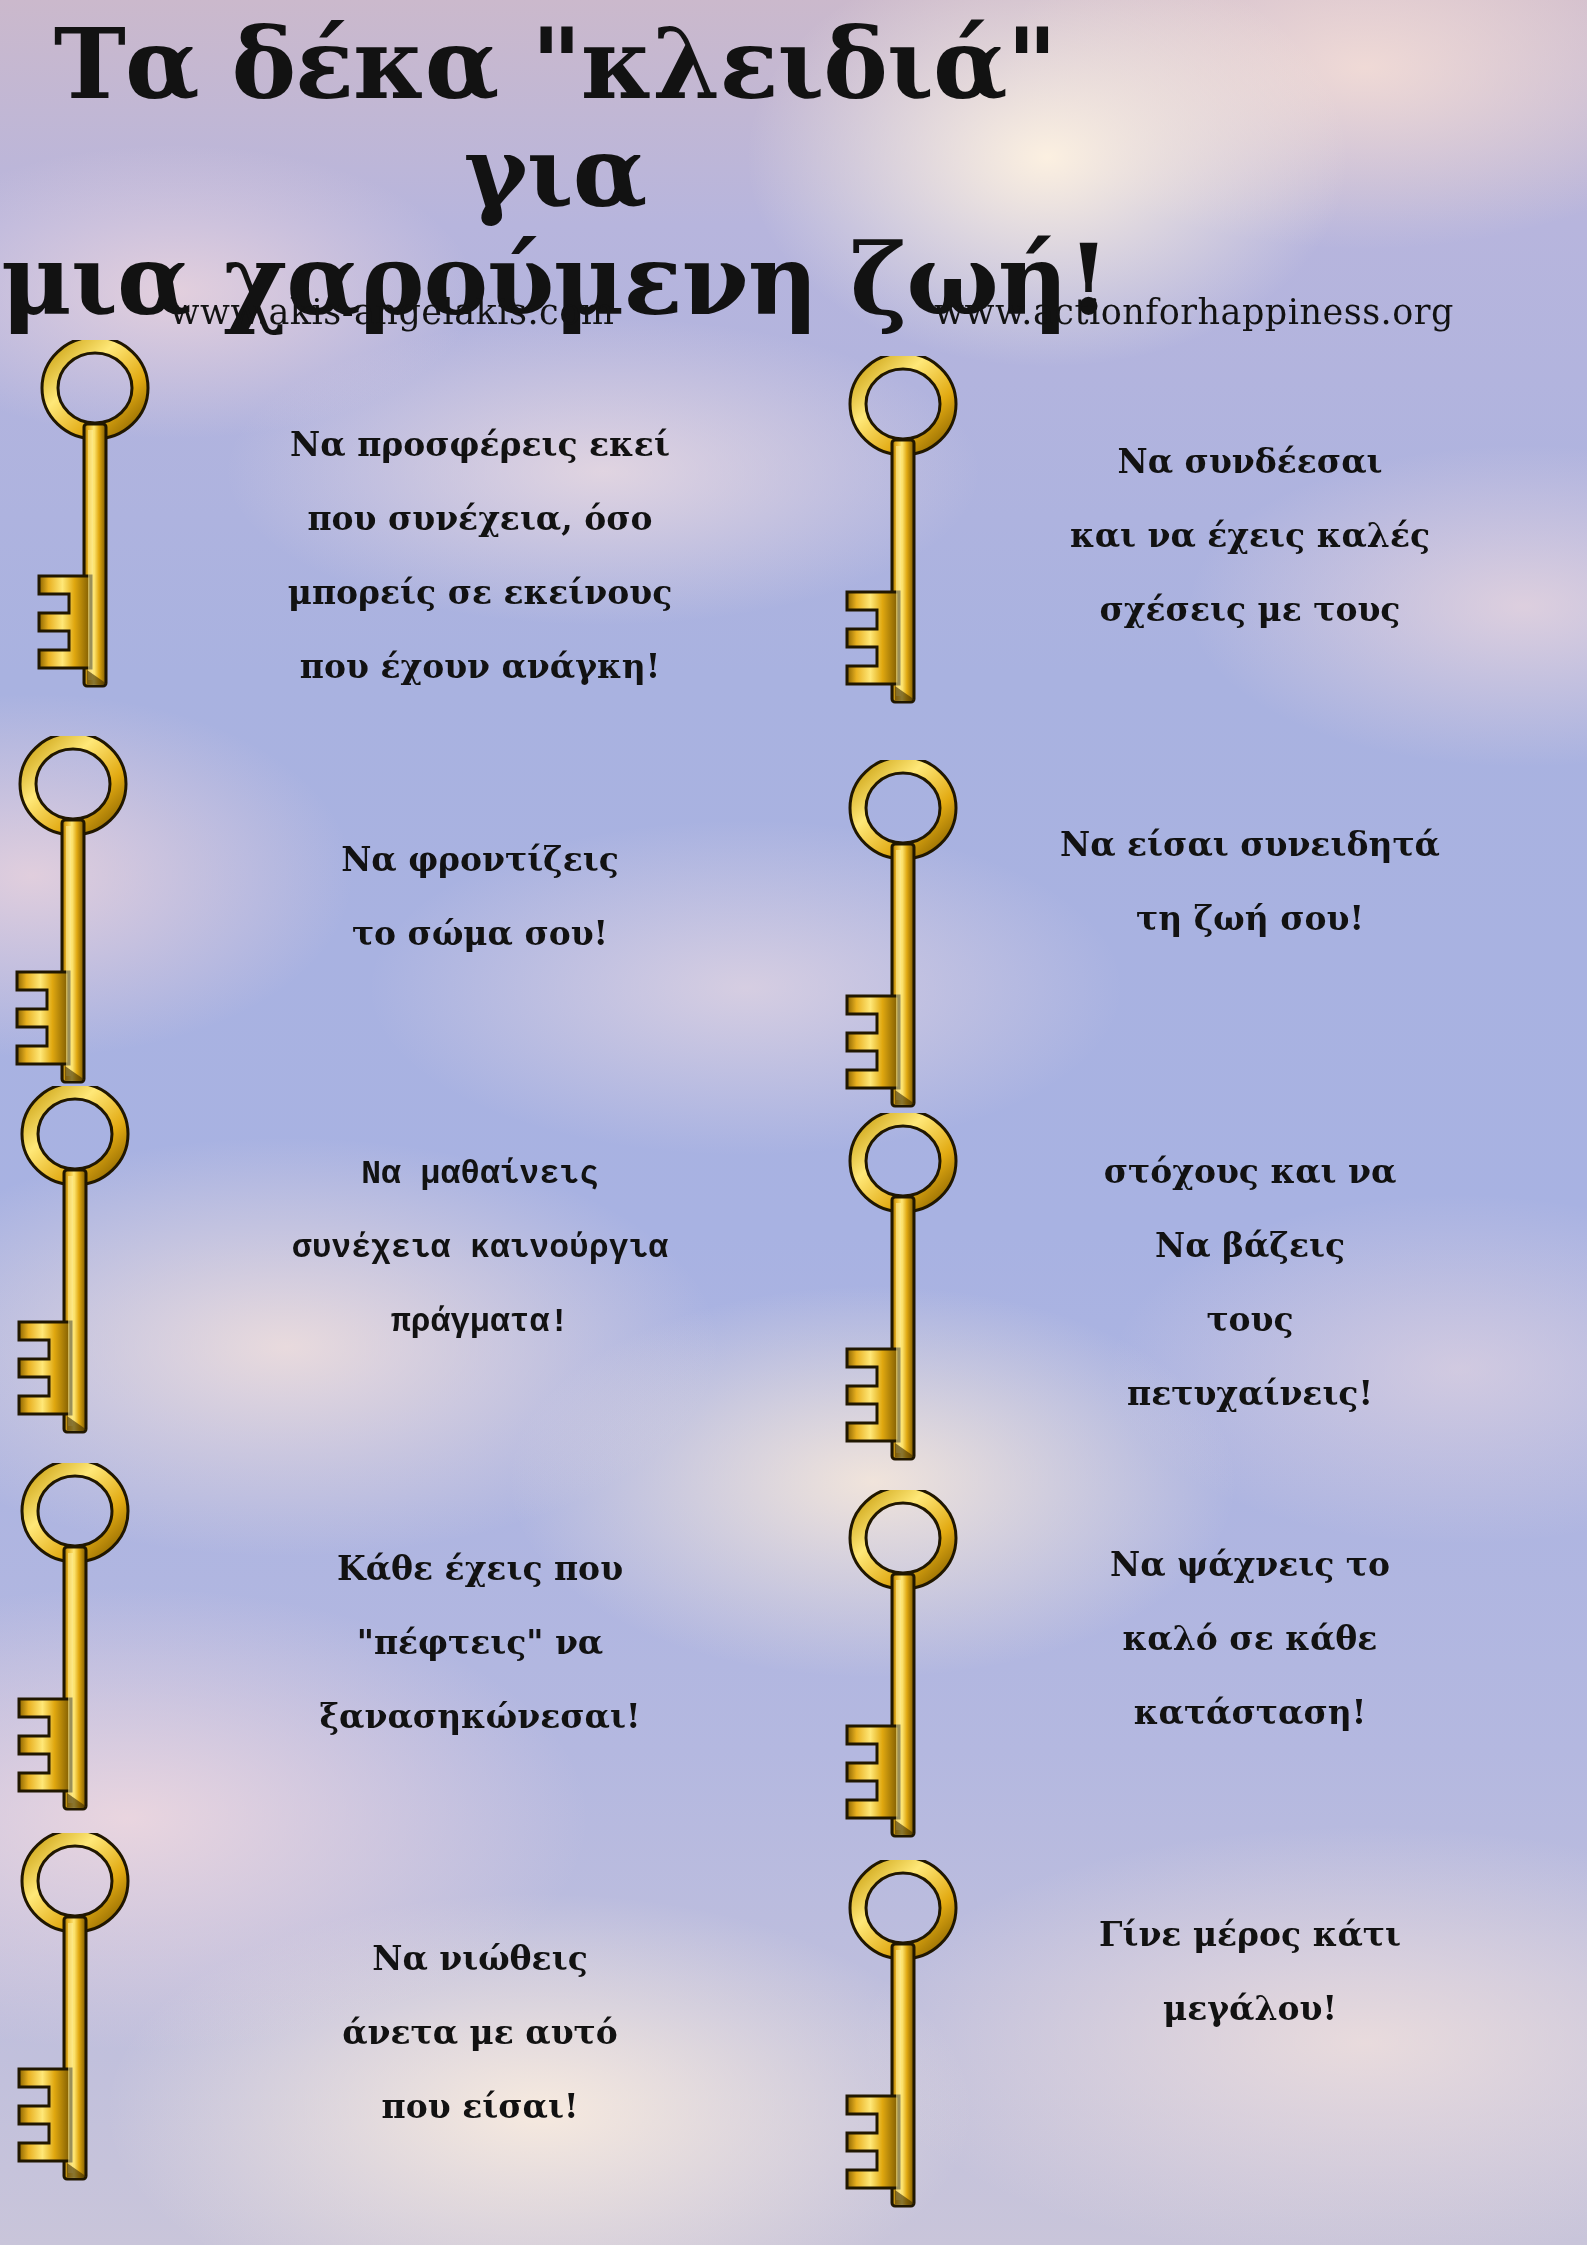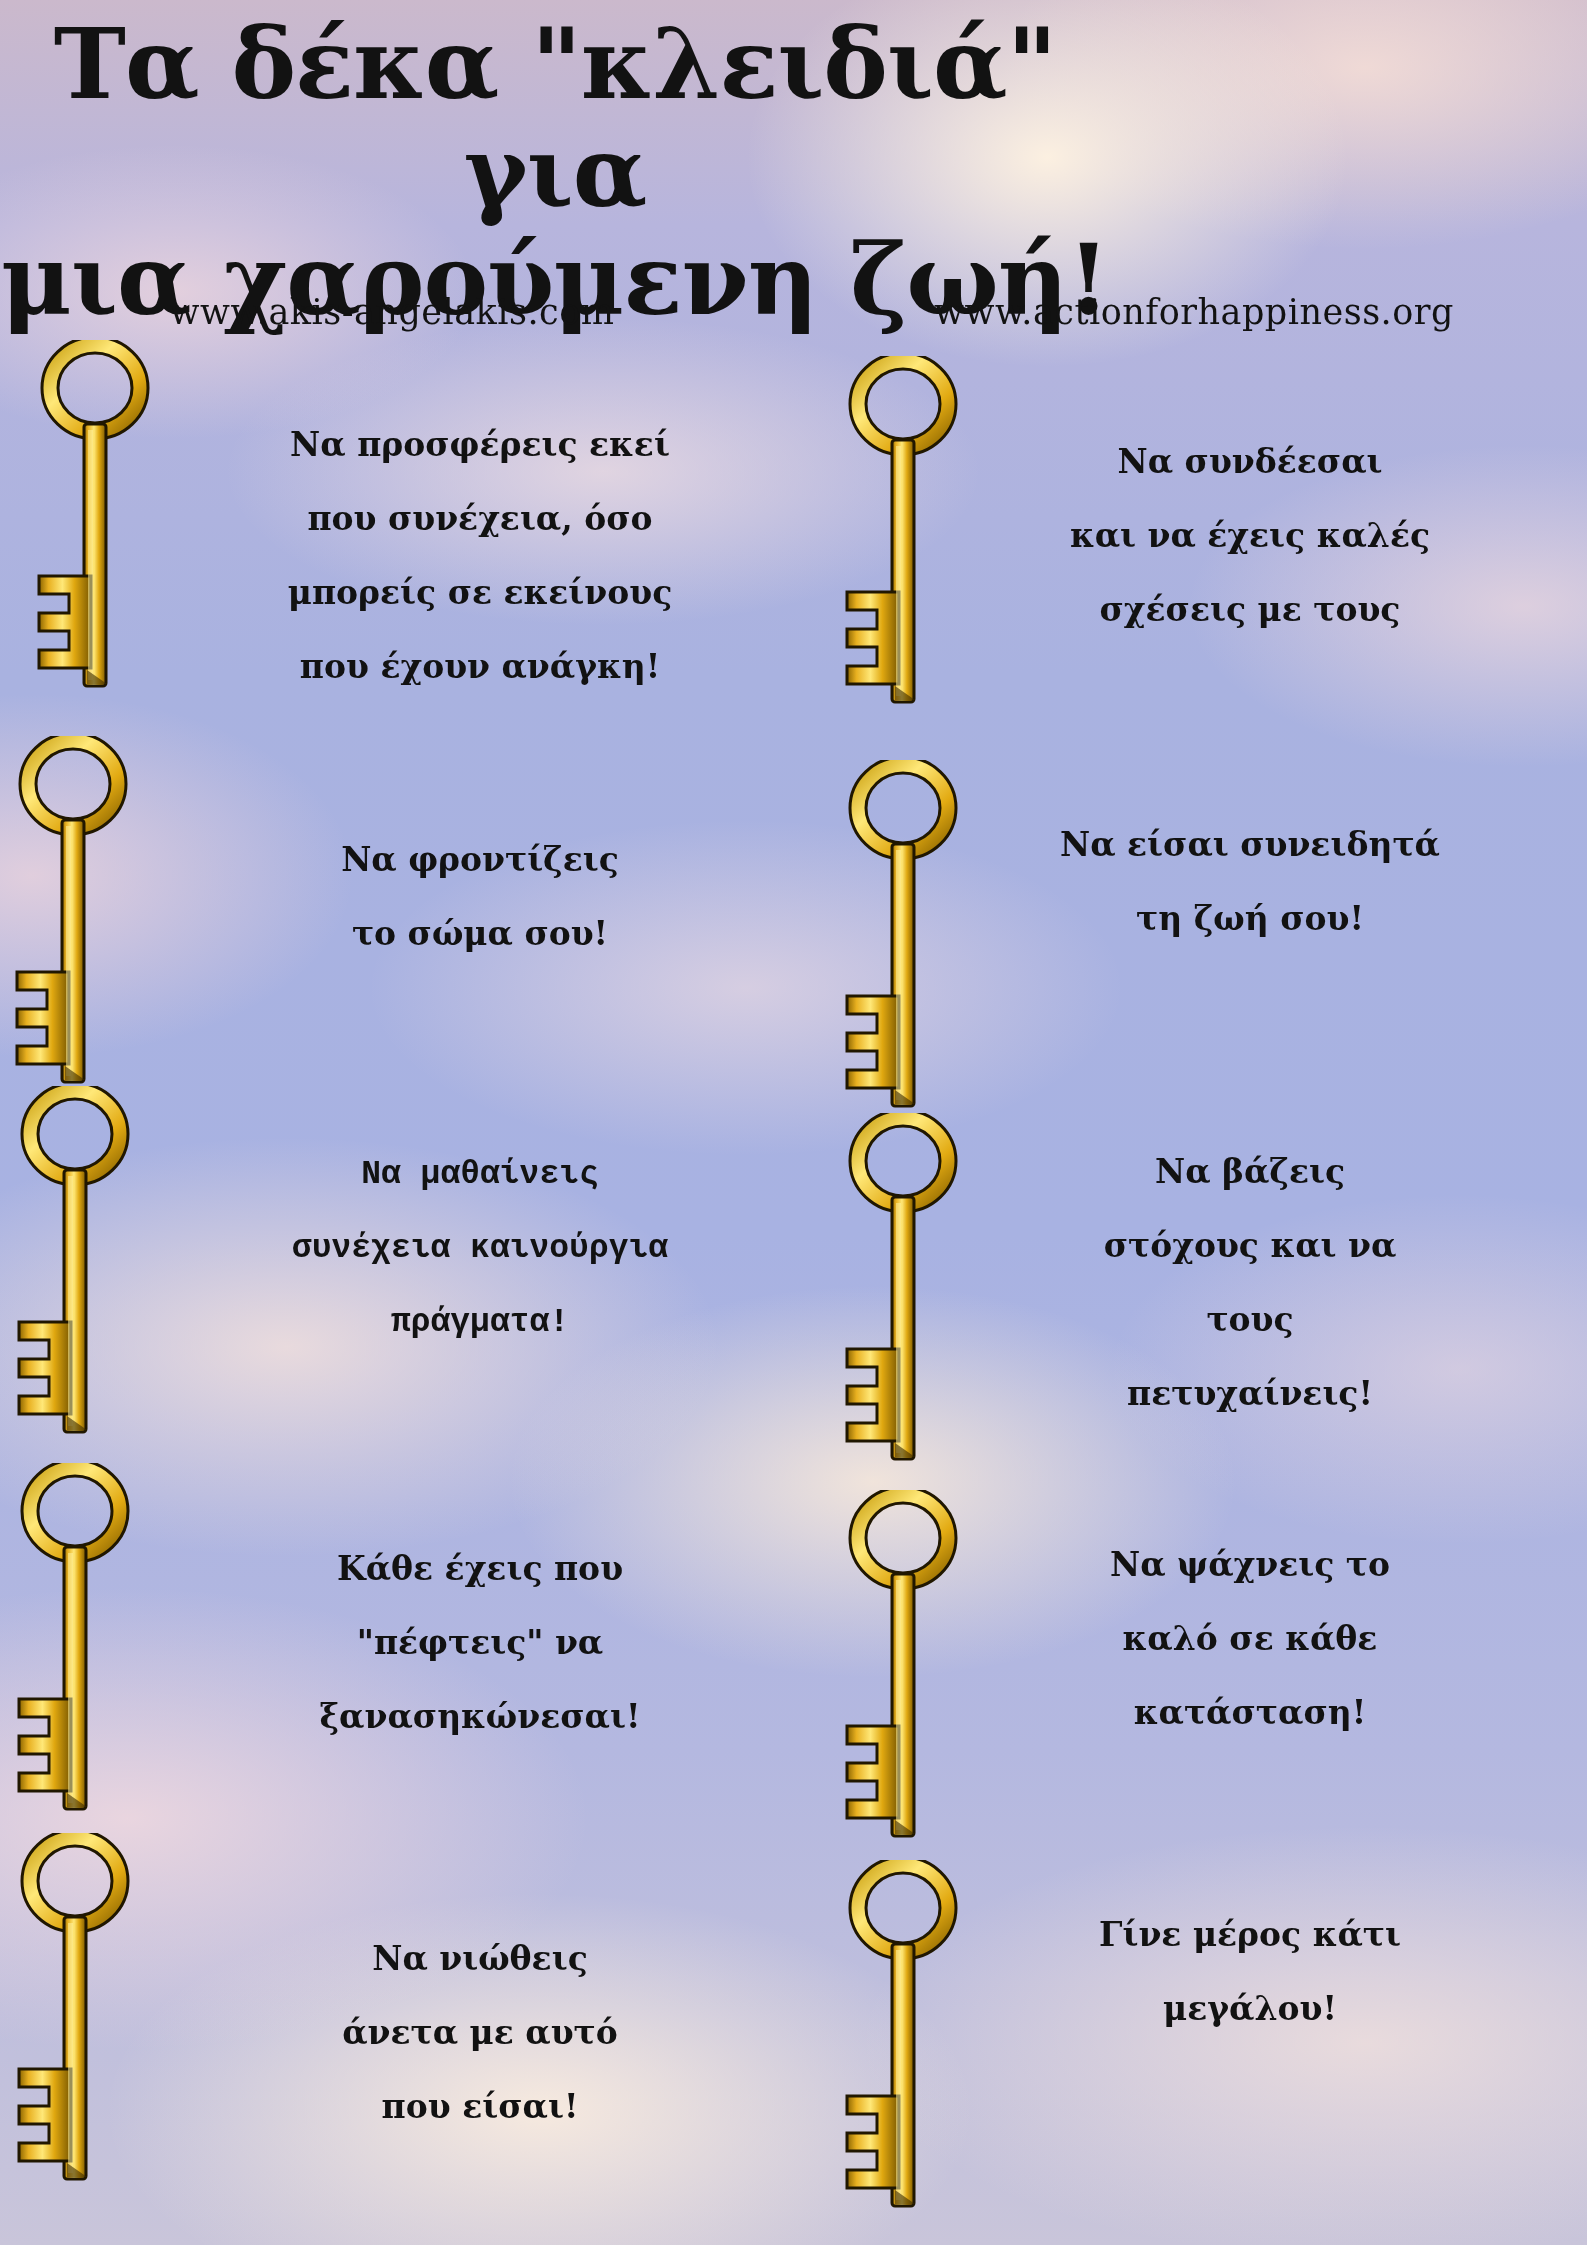--- a/index.html
+++ b/index.html
@@ -184,22 +184,22 @@
     <div>τη ζωή σου!</div>
   </div>
 
   <div class="tip col-l tip-l3">
     <div>Να μαθαίνεις</div>
     <div>συνέχεια καινούργια</div>
     <div>πράγματα!</div>
   </div>
 
   <div class="tip col-r tip-r3">
+    <div>στόχους και να</div>
     <div>Να βάζεις</div>
-    <div>στόχους και να</div>
     <div>τους</div>
     <div>πετυχαίνεις!</div>
   </div>
 
   <div class="tip col-l tip-l4">
     <div>Κάθε έχεις που</div>
     <div>"πέφτεις" να</div>
     <div>ξανασηκώνεσαι!</div>
   </div>
 

